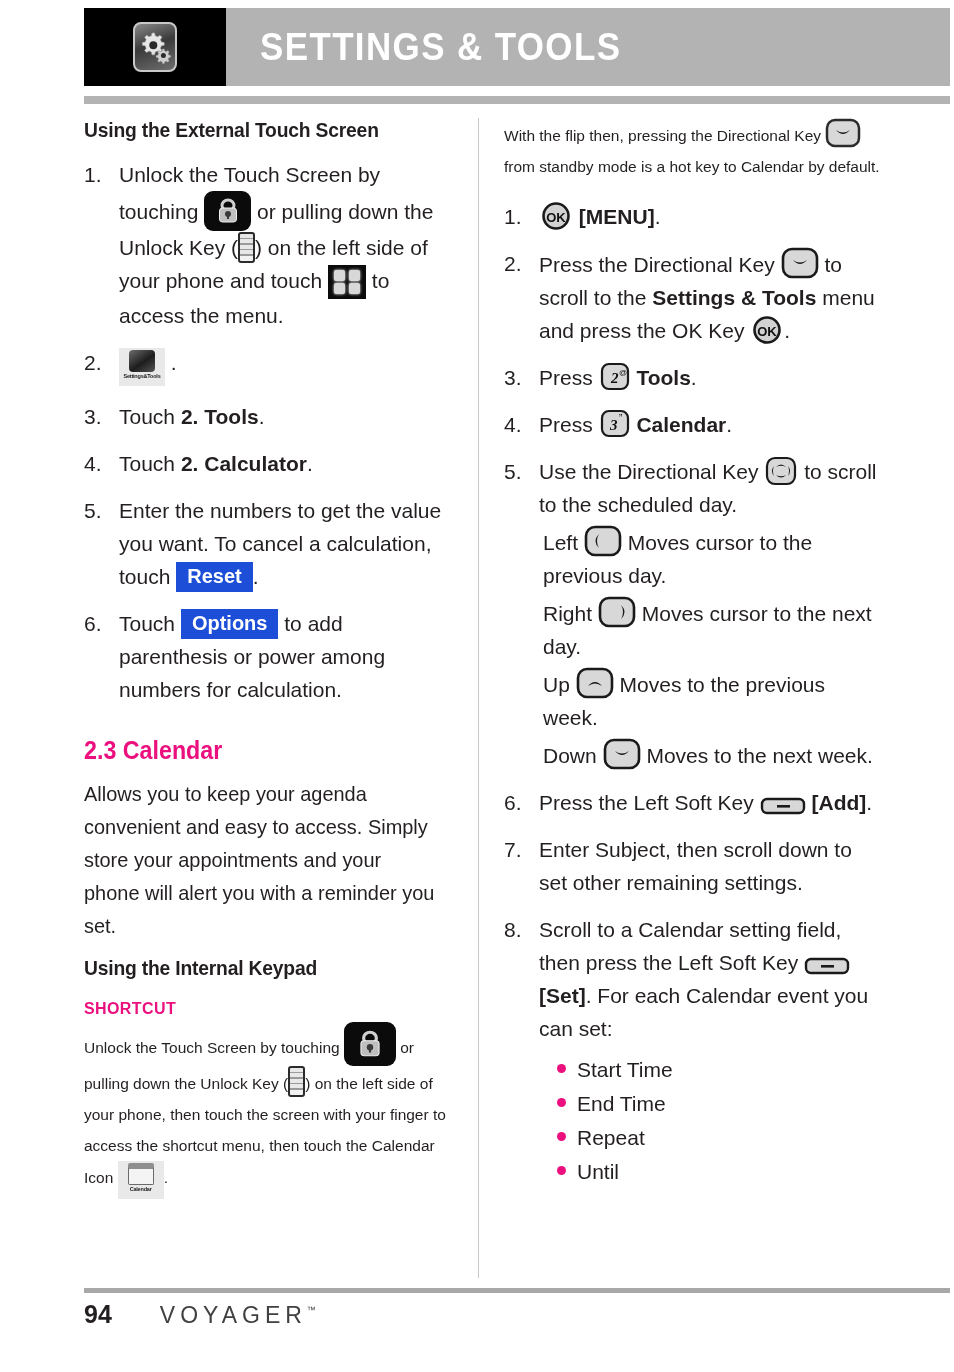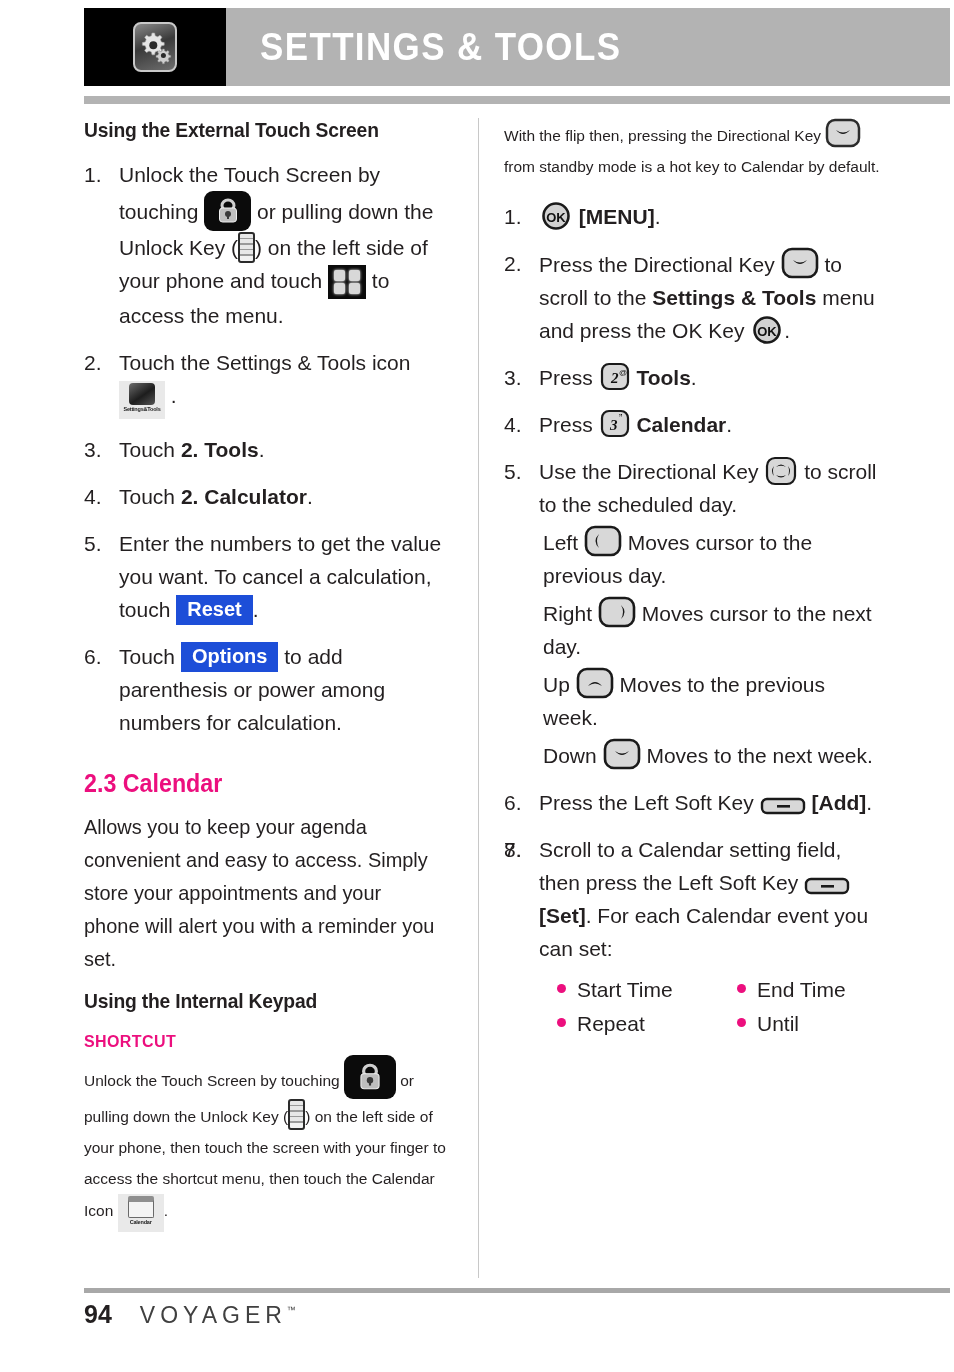--- a/index.html
+++ b/index.html
@@ -167,20 +167,21 @@
     position: relative;
   }
   .key svg { display: block; }
 
   
   .bullets {
     display: flex;
     flex-wrap: wrap;
     margin: 8px 0 0 18px;
     width: 360px;
+    flex-direction: column;
   }
   .bullet-item {
     width: 50%;
     font-size: 21px;
     line-height: 34px;
     display: flex;
     align-items: baseline;
     font-family: "Liberation Sans Narrow","Liberation Sans", sans-serif;
   }
   .bullet-dot {
@@ -276,20 +277,21 @@
     position: absolute;
     left: 84px; top: 1288px;
     width: 866px; height: 5px;
     background: #a8a8a8;
   }
   .footer {
     position: absolute;
     left: 84px; top: 1300px;
     display: flex;
     align-items: baseline;
+    gap: 20px;
   }
   .footer-page {
     font-size: 25px;
     font-weight: bold;
     margin-right: 28px;
     font-family: "Liberation Sans Narrow","Liberation Sans", sans-serif;
   }
   .footer-brand {
     font-size: 23px;
     letter-spacing: 5px;
@@ -348,21 +350,20 @@
       </span>
       <span>or pulling down the Unlock Key (</span><span class="slider-key"></span><span>) on the left side of your phone and touch</span>
       <span class="grid-tile">
         <span class="dot d1"></span><span class="dot d2"></span><span class="dot d3"></span><span class="dot d4"></span>
       </span>
       <span>to access the menu.</span>
     </li>
 
     <li>
       <span class="num">2.</span>
-      <span>Touch the Settings &amp; Tools icon</span>
       <span class="app-tile">
         <span class="glyph"></span><span class="cap">Settings&amp;Tools</span>
       </span>
       <span>.</span>
     </li>
 
     <li>
       <span class="num">3.</span>
       <span>Touch </span><b>2. Tools</b><span>.</span>
     </li>
@@ -549,20 +550,21 @@
         <svg width="46" height="22" viewBox="0 0 46 22">
           <rect x="2" y="4" width="42" height="14" rx="5" fill="#d8d8d8" stroke="#1a1a1a" stroke-width="2.4"></rect>
           <rect x="17" y="10" width="13" height="2.6" fill="#1a1a1a"></rect>
         </svg>
       </span>
       <b>[Add]</b><span>.</span>
     </li>
 
     <li>
       <span class="num">7.</span>
+      <span>Enter Subject, then scroll down to set other remaining settings.</span>
     </li>
 
     <li>
       <span class="num">8.</span>
       <span>Scroll to a Calendar setting field, then press the Left Soft Key</span>
       <span class="key">
         <svg width="46" height="22" viewBox="0 0 46 22">
           <rect x="2" y="4" width="42" height="14" rx="5" fill="#d8d8d8" stroke="#1a1a1a" stroke-width="2.4"></rect>
           <rect x="17" y="10" width="13" height="2.6" fill="#1a1a1a"></rect>
         </svg>

